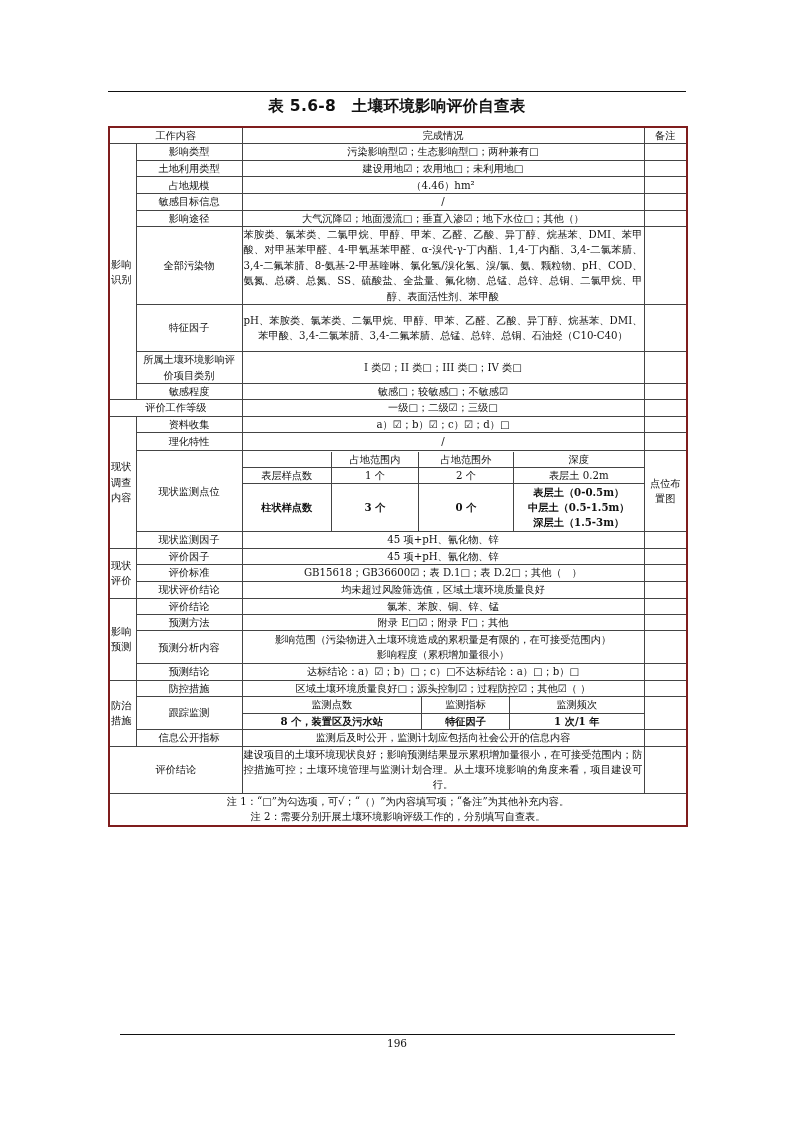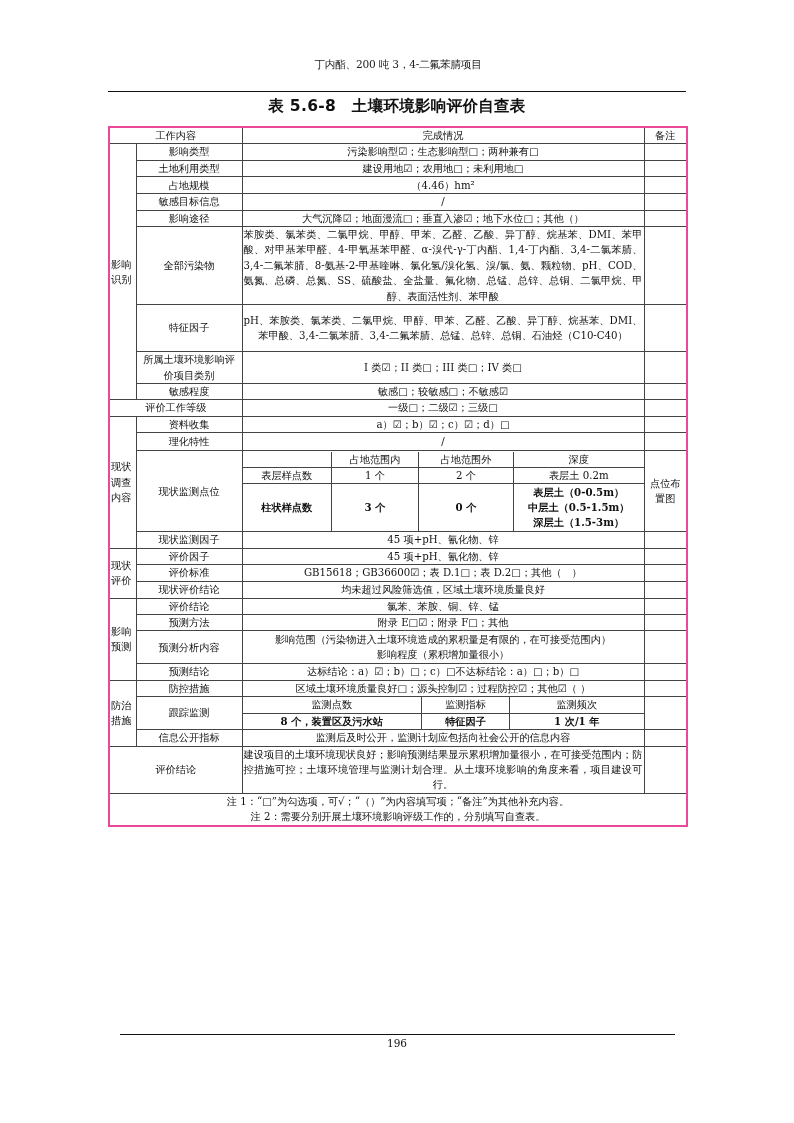--- a/index.html
+++ b/index.html
@@ -9,40 +9,39 @@
             font-size: 10.6px; line-height: 15px; color: #222; letter-spacing: -0.2px; }
   .header-rule { position: absolute; left: 108px; top: 91px; width: 578px; height: 0;
                  border-top: 1.3px solid #111; }
   .title { position: absolute; left: 108px; top: 96px; width: 578px; text-align: center;
            font-size: 15.5px; font-weight: bold; font-family: "DejaVu Sans", "Liberation Sans", sans-serif;
            letter-spacing: 0.3px; }
   .tbl { position: absolute; left: 108px; top: 126px; width: 578px; border-collapse: collapse;
          table-layout: fixed; font-size: 10.2px; }
   .tbl td { border: 1px solid #444; padding: 0 2px; text-align: center; vertical-align: middle;
             line-height: 15.4px; overflow: hidden; }
-  .tbl { border: 2px solid #ec4899; }
+  .tbl { border: 2px solid #7f1d1d; }
   .tbl td.just { text-align: justify; text-align-last: center; padding: 0 1px; }
   .grp { font-size: 10.2px; line-height: 15px; text-align: left !important; padding-left: 1px !important; }
   .sub { width: 100%; border-collapse: collapse; table-layout: fixed; }
   .sub td { border: 1px solid #444; }
   .sub tr:first-child td { border-top: none; }
   .sub tr:last-child td { border-bottom: none; font-weight: bold; }
   .sub td:first-child { border-left: none; }
   .sub td:last-child { border-right: none; }
   .cellwrap { padding: 0 !important; }
   .footer-rule { position: absolute; left: 120px; top: 1034px; width: 555px; height: 0;
                  border-top: 1px solid #111; }
   .page-no { position: absolute; left: 108px; top: 1037px; width: 578px; text-align: center;
              font-size: 10.5px; }
 </style>
 </head>
 <body>
 
 <div class="header">
-  <div>丁内酯、200 吨 3，4-二氟苯腈项目</div>
 </div>
 <div class="header-rule"></div>
 <div class="title">表 5.6-8　土壤环境影响评价自查表</div>
 
 <table class="tbl">
   <colgroup>
     <col style="width:27px">
     <col style="width:106px">
     <col style="width:402px">
     <col style="width:43px">

